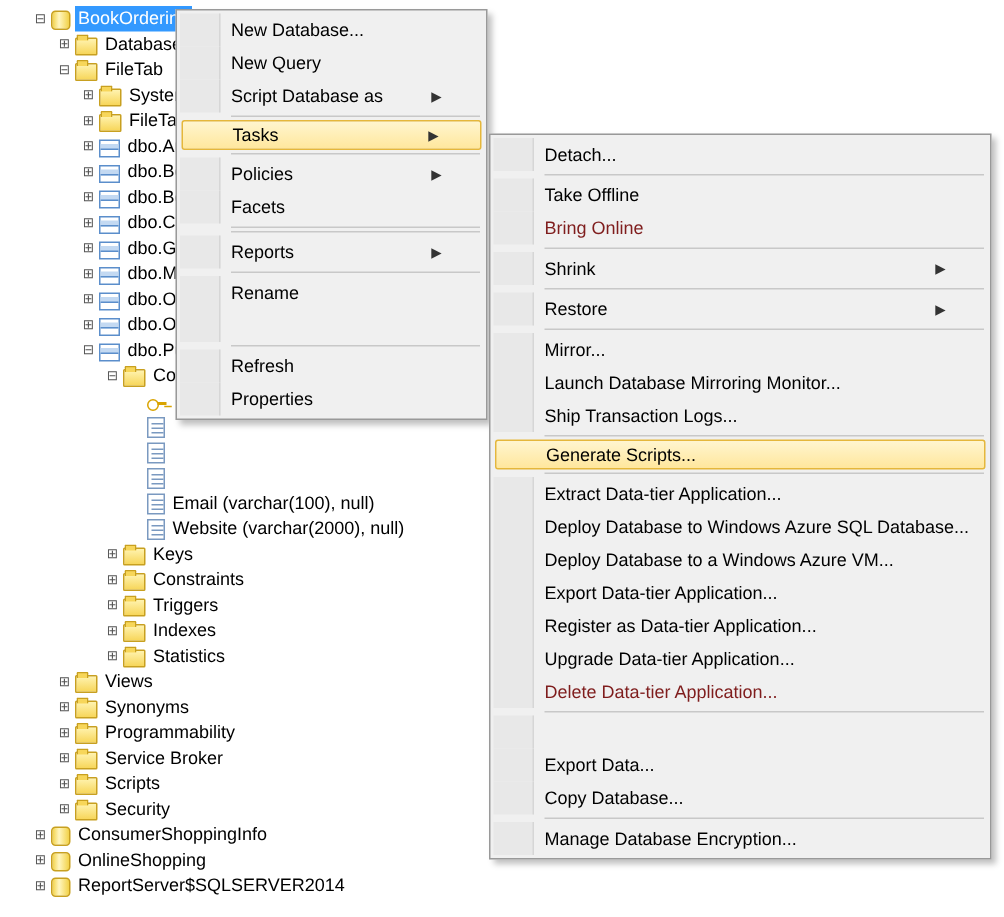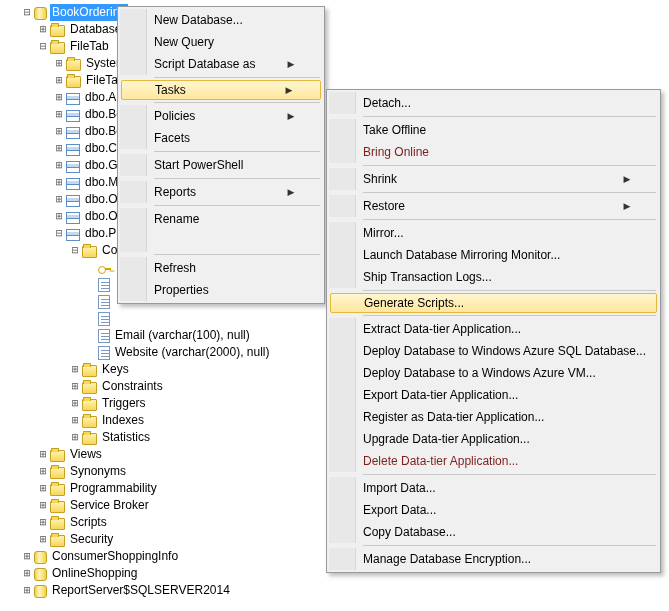--- a/index.html
+++ b/index.html
@@ -384,25 +384,20 @@
       <span class="ic"></span>
       <span class="tx">Policies</span>
       <span class="arr">▶</span>
     </div>
   <div class="mi">
       <span class="ic"></span>
       <span class="tx">Facets</span>
       <span class="arr"></span>
     </div>
   <div class="sep"></div>
-  <div class="mi">
-      <span class="ic"></span>
-      <span class="tx">Start PowerShell</span>
-      <span class="arr"></span>
-    </div>
   <div class="sep"></div>
   <div class="mi">
       <span class="ic"></span>
       <span class="tx">Reports</span>
       <span class="arr">▶</span>
     </div>
   <div class="sep"></div>
   <div class="mi">
       <span class="ic"></span>
       <span class="tx">Rename</span>
@@ -508,21 +503,20 @@
       <span class="arr"></span>
     </div>
   <div class="mi dis">
       <span class="ic"></span>
       <span class="tx">Delete Data-tier Application...</span>
       <span class="arr"></span>
     </div>
   <div class="sep"></div>
   <div class="mi">
       <span class="ic"></span>
-      <span class="tx">Import Data...</span>
       <span class="arr"></span>
     </div>
   <div class="mi">
       <span class="ic"></span>
       <span class="tx">Export Data...</span>
       <span class="arr"></span>
     </div>
   <div class="mi">
       <span class="ic"></span>
       <span class="tx">Copy Database...</span>

